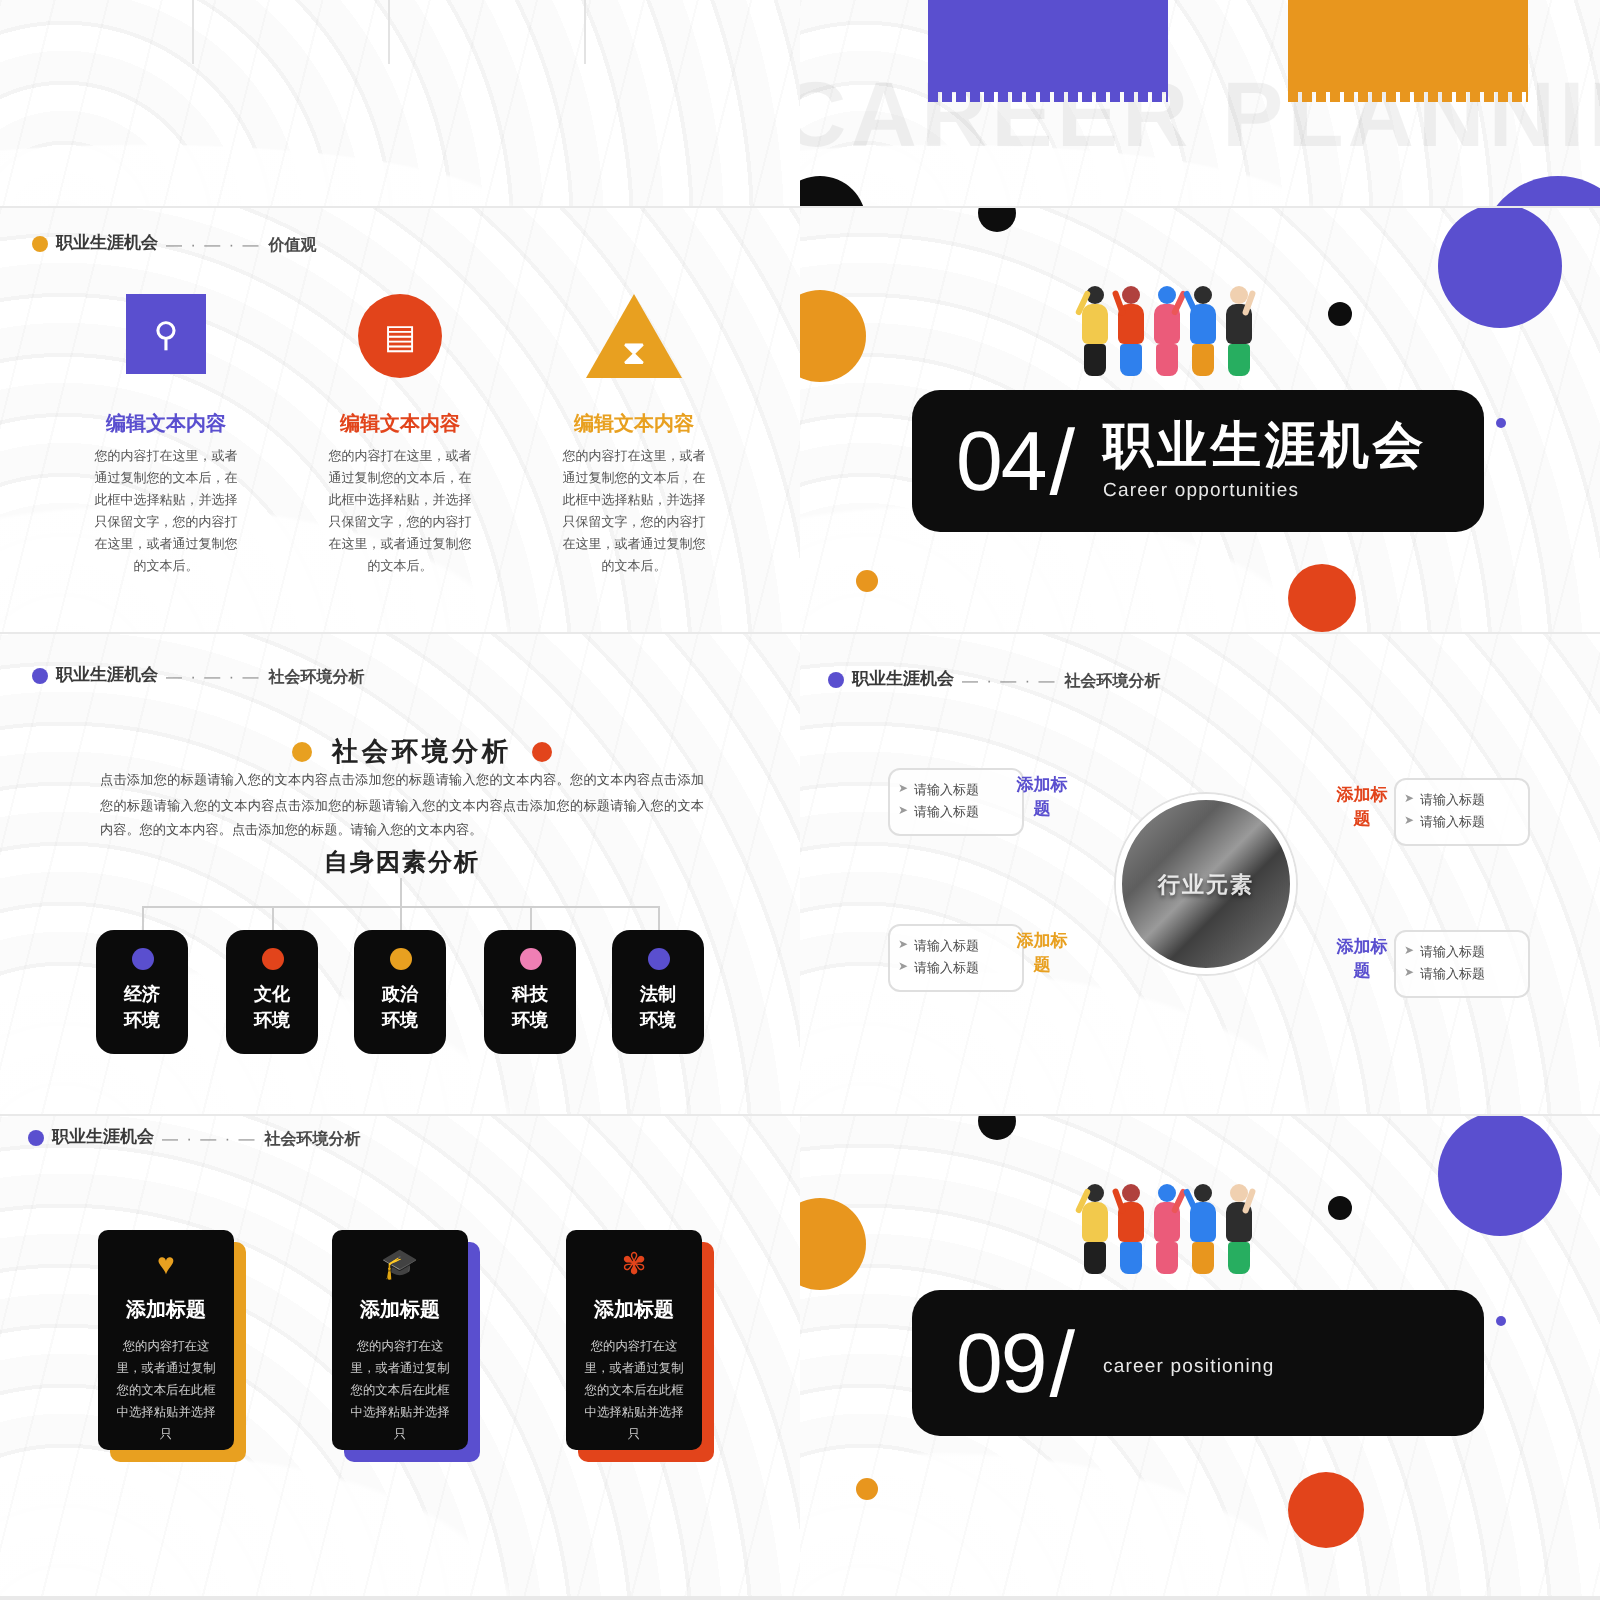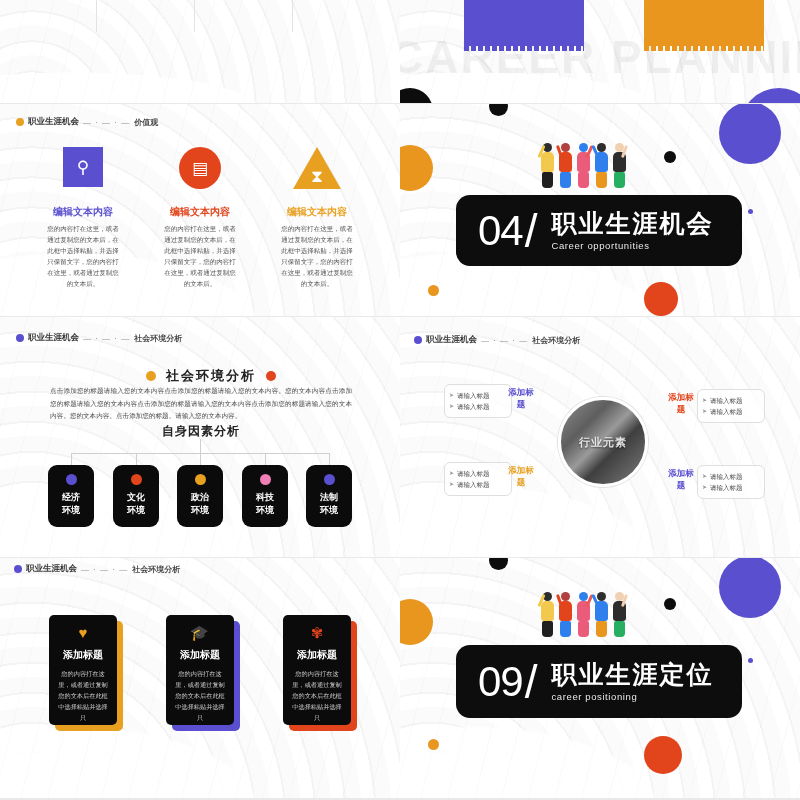--- a/index.html
+++ b/index.html
@@ -469,21 +469,20 @@
           <div class="ph" style="background:#f0d0b0"></div>
           <div class="pb" style="background:#2d2d2d"></div>
           <div class="pl" style="background:#27ae60"></div>
         </div>
       </div>
 
       <div class="secbar" style="left:56px;top:87px;width:286px;height:73px">
         <span class="secnum">09</span>
         <span class="secslash">/</span>
         <div>
-          <div class="sectitle">职业生涯定位</div>
           <div class="secsub">career positioning</div>
         </div>
       </div>
     </div>
   </div>
 
   <div class="gap"></div>
 
   <div class="slide">
     <div class="bg"></div>

